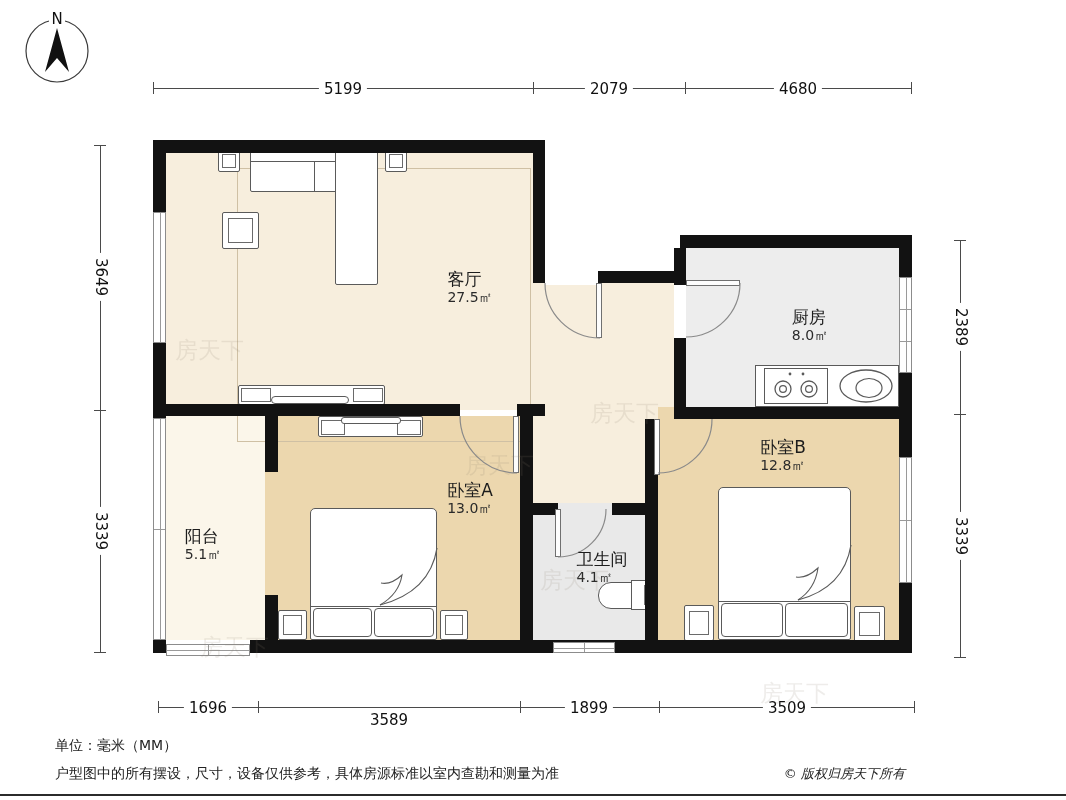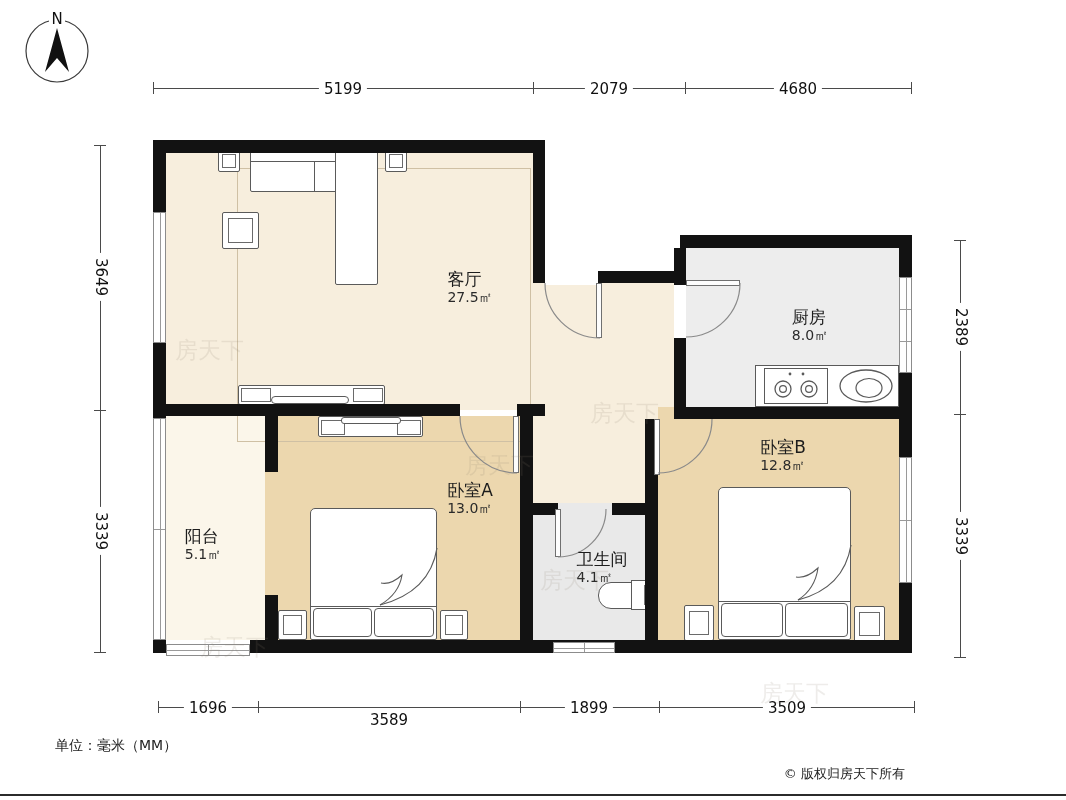--- a/index.html
+++ b/index.html
@@ -258,16 +258,17 @@
   <div class="dim rot" style="left:961px;top:536px;">3339</div>
 
   <div class="wmark" style="left:175px;top:335px;">房天下</div>
   <div class="wmark" style="left:465px;top:450px;">房天下</div>
   <div class="wmark" style="left:540px;top:565px;">房天下</div>
   <div class="wmark" style="left:200px;top:632px;">房天下</div>
   <div class="wmark" style="left:590px;top:398px;">房天下</div>
   <div class="wmark" style="left:760px;top:678px;">房天下</div>
 
   <div class="foot" style="left:55px;top:737px;">单位：毫米（MM）</div>
-  <div class="foot" style="right:161px;top:765px;font-size:13px;">© 版权归房天下所有</div>
+  <div class="foot" style="left:55px;top:765px;">户型图中的所有摆设，尺寸，设备仅供参考，具体房源标准以室内查勘和测量为准</div>
+  <div class="foot" style="right:161px;top:765px;font-size:13px;font-style:italic;">© 版权归房天下所有</div>
   <div style="position:absolute;left:0;top:794px;width:1066px;height:2px;background:#2b2b2b;"></div>
 
 </div>
 
 </body></html>

